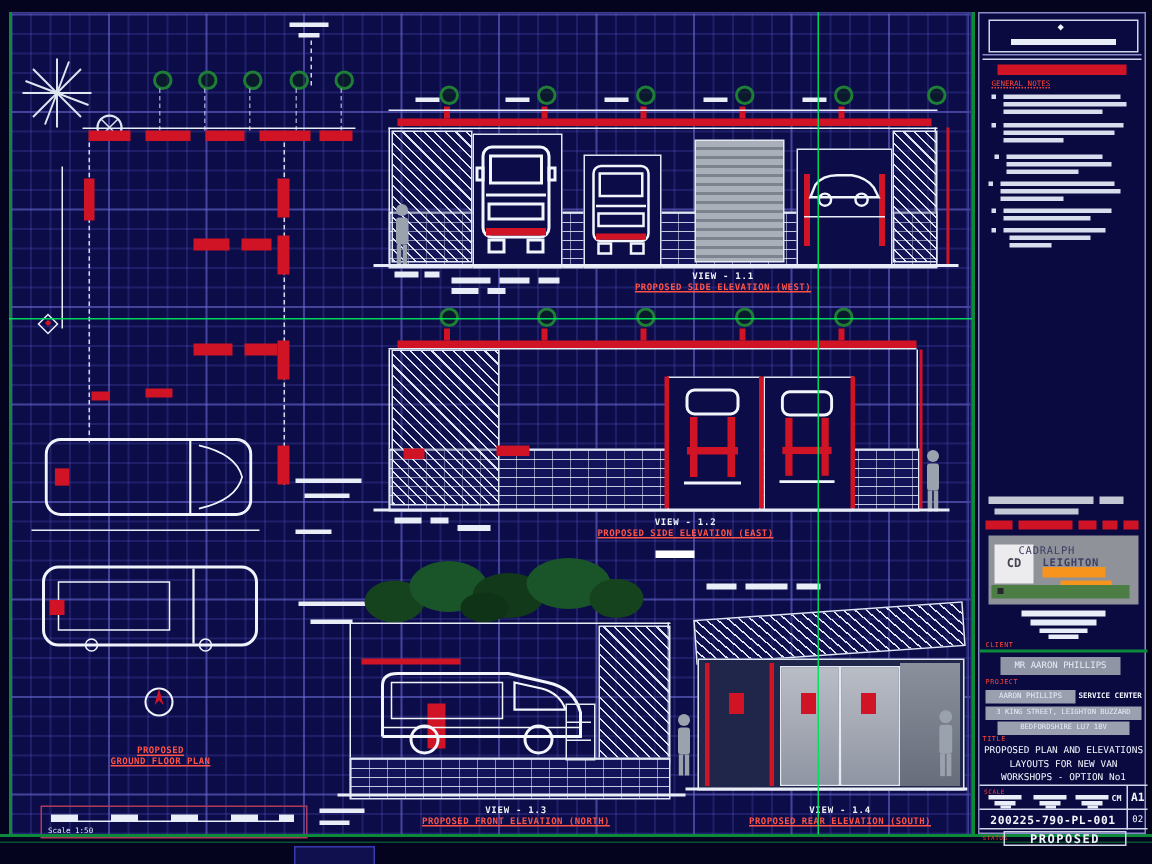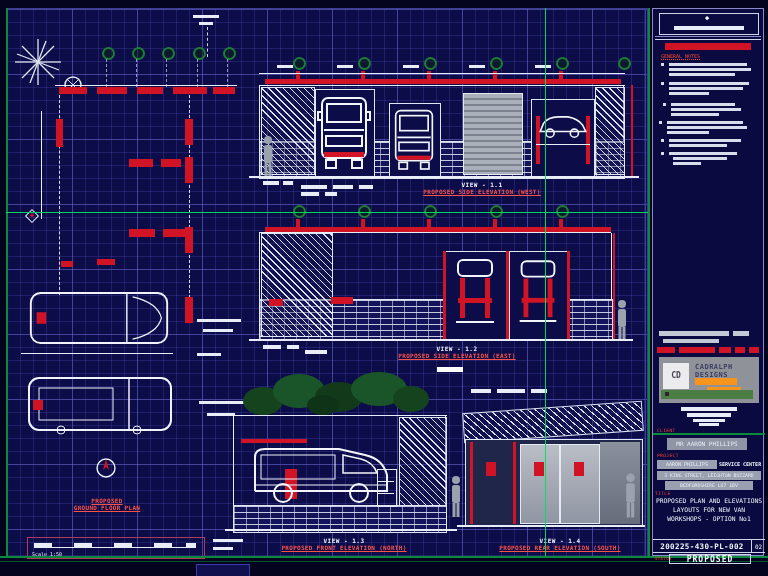--- a/index.html
+++ b/index.html
@@ -451,22 +451,22 @@
       <div class="abs" style="left:10px;top:330px;width:56px;height:4px;background:#c3c8d4"></div>
       <div class="redbar" style="left:4px;top:338px;width:18px;height:6px"></div>
       <div class="redbar" style="left:26px;top:338px;width:36px;height:6px"></div>
       <div class="redbar" style="left:66px;top:338px;width:12px;height:6px"></div>
       <div class="redbar" style="left:82px;top:338px;width:10px;height:6px"></div>
       <div class="redbar" style="left:96px;top:338px;width:10px;height:6px"></div>
     </div>
 
     <div class="abs" style="left:6px;top:348px;width:100px;height:46px;background:#90929a">
       <div class="abs" style="left:4px;top:6px;width:26px;height:26px;background:#ececef;color:#44454f;font-weight:bold;font-size:8px;text-align:center;line-height:26px">CD</div>
-      <div class="abs" style="left:36px;top:6px;color:#3c3f63;font-weight:bold;font-size:7px;letter-spacing:.5px">CADRALPH</div>
-      <div class="abs" style="left:36px;top:14px;color:#3c3f63;font-weight:bold;font-size:7px;letter-spacing:.5px">DESIGNS</div>
+      <div class="abs" style="left:20px;top:6px;color:#3c3f63;font-weight:normal;font-size:7px;letter-spacing:.5px">CADRALPH</div>
+      <div class="abs" style="left:36px;top:14px;color:#3c3f63;font-weight:bold;font-size:7px;letter-spacing:.5px">LEIGHTON</div>
       <div class="abs" style="left:36px;top:21px;width:42px;height:7px;background:#f7941d"></div>
       <div class="abs" style="left:48px;top:30px;width:34px;height:5px;background:#f7941d"></div>
       <div class="abs" style="left:2px;top:33px;width:92px;height:9px;background:#4b7d45"></div>
       <div class="abs" style="left:6px;top:35px;width:4px;height:4px;background:#26262c"></div>
     </div>
 
     <div>
       <div class="bar" style="left:680px;top:0;"></div>
       <div class="abs" style="left:28px;top:398px;width:56px;height:4px;background:#e9edf8"></div>
       <div class="abs" style="left:34px;top:404px;width:44px;height:4px;background:#e9edf8"></div>
@@ -484,23 +484,43 @@
     <div class="graybox" style="left:4px;top:462px;width:104px;height:9px;font-size:4.8px;line-height:9px">3 KING STREET, LEIGHTON BUZZARD</div>
     <div class="graybox" style="left:12px;top:472px;width:88px;height:9px;font-size:4.8px;line-height:9px">BEDFORDSHIRE LU7 1BV</div>
 
     <div class="redlbl" style="left:2px;top:482px">TITLE</div>
     <div class="abs" style="left:2px;top:487px;width:108px;text-align:center;color:#f2f5fc;font-size:6.3px;line-height:9px">
       <div>PROPOSED PLAN AND ELEVATIONS</div>
       <div>LAYOUTS FOR NEW VAN</div>
       <div>WORKSHOPS - OPTION No1</div>
     </div>
 
+    <div class="abs" style="left:0;top:514px;width:112px;height:16px;border-top:1px solid #cfd6ea;box-sizing:border-box">
+      <div class="redlbl" style="left:3px;top:1px;font-size:4px">SCALE</div>
+      <div class="steps" style="left:6px;top:6px">
+        <div style="left:0;top:0;width:22px;height:3px"></div>
+          <div style="left:4px;top:4px;width:14px;height:3px"></div>
+          <div style="left:8px;top:7px;width:7px;height:2px"></div>
+      </div>
+      <div class="steps" style="left:36px;top:6px">
+        <div style="left:0;top:0;width:22px;height:3px"></div>
+          <div style="left:4px;top:4px;width:14px;height:3px"></div>
+          <div style="left:8px;top:7px;width:7px;height:2px"></div>
+      </div>
+      <div class="steps" style="left:64px;top:6px">
+        <div style="left:0;top:0;width:22px;height:3px"></div>
+          <div style="left:4px;top:4px;width:14px;height:3px"></div>
+          <div style="left:8px;top:7px;width:7px;height:2px"></div>
+      </div>
+      <div class="abs" style="left:88px;top:6px;font-size:5.5px;font-weight:bold;color:#f2f5fc">CM</div>
+      <div class="abs" style="left:98px;top:0;width:14px;height:16px;border-left:1px solid #cfd6ea;text-align:center;font-size:7.5px;font-weight:bold;color:#f2f5fc;line-height:16px;box-sizing:border-box">A1</div>
+    </div>
 
     <div class="abs" style="left:0;top:530px;width:112px;height:13px;border-top:1px solid #cfd6ea;box-sizing:border-box">
-      <div class="abs" style="left:0;top:2px;width:98px;text-align:center;font-size:7.5px;font-weight:bold;color:#f2f5fc;letter-spacing:.4px">200225-430-PL-002</div>
+      <div class="abs" style="left:0;top:2px;width:98px;text-align:center;font-size:7.5px;font-weight:bold;color:#f2f5fc;letter-spacing:.4px">200225-790-PL-001</div>
       <div class="abs" style="left:98px;top:0;width:14px;height:13px;border-left:1px solid #cfd6ea;text-align:center;font-size:6px;color:#f2f5fc;line-height:13px;box-sizing:border-box">02</div>
     </div>
 
     <div class="abs" style="left:0;top:543px;width:112px;height:13px;border-top:1px solid #cfd6ea;box-sizing:border-box">
       <div class="redlbl" style="left:2px;top:3px;font-size:4px">STATUS</div>
       <div class="abs" style="left:16px;top:1px;width:82px;height:10px;border:1px solid #cfd6ea;text-align:center;font-size:8px;font-weight:bold;color:#f2f5fc;line-height:10px;letter-spacing:1px;box-sizing:border-box">PROPOSED</div>
     </div>
   </div>
 
 </div>

